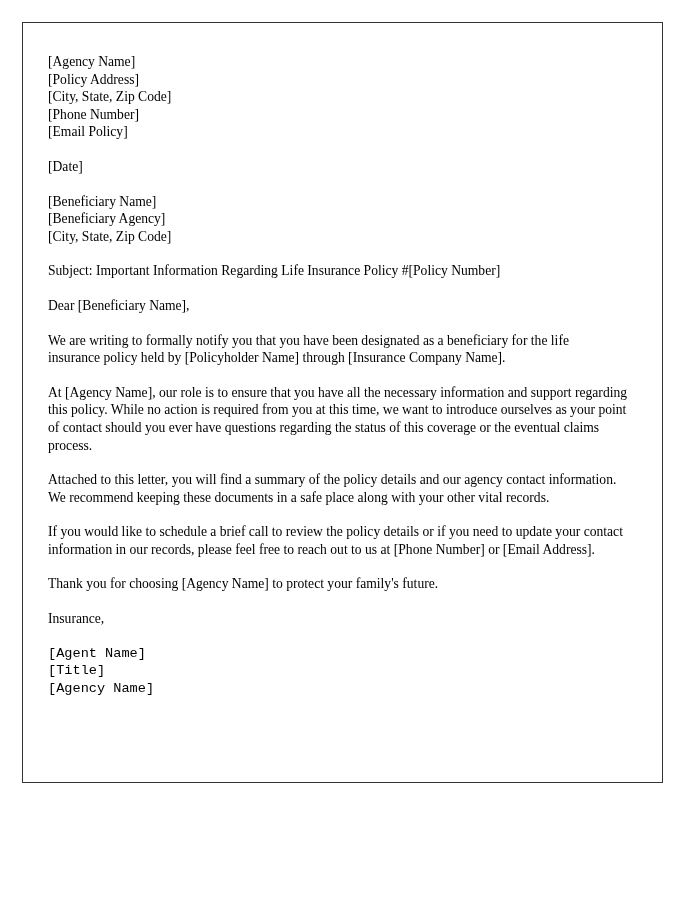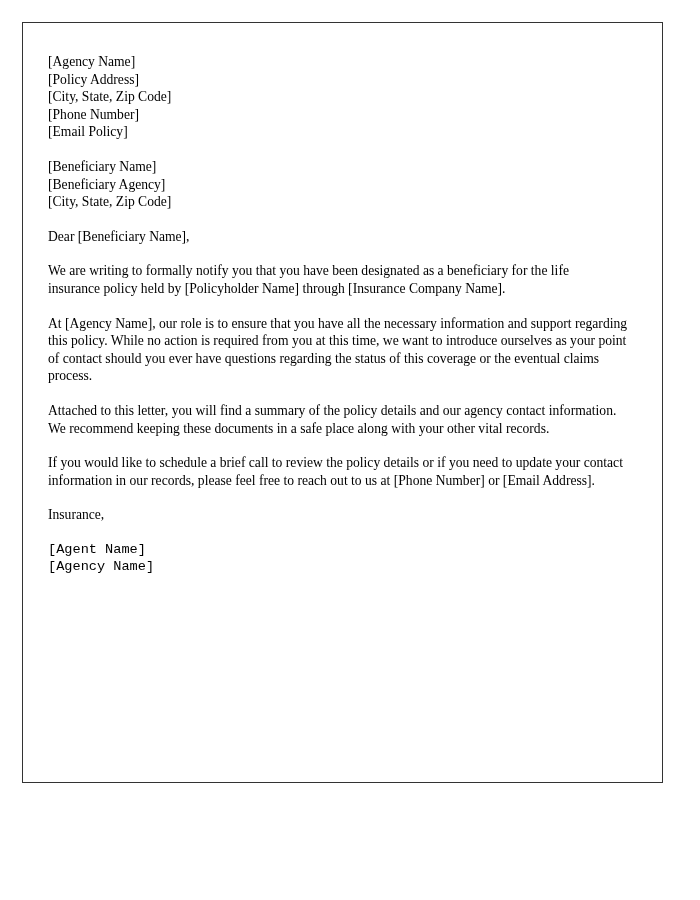--- a/index.html
+++ b/index.html
@@ -61,36 +61,42 @@
   <div class="letter">
 
     <div class="block">
       <div class="line">[Agency Name]</div>
       <div class="line">[Policy Address]</div>
       <div class="line">[City, State, Zip Code]</div>
       <div class="line">[Phone Number]</div>
       <div class="line">[Email Policy]</div>
     </div>
 
+    <div class="block">
+      <div class="line">[Date]</div>
+    </div>
 
     <div class="block">
       <div class="line">[Beneficiary Name]</div>
       <div class="line">[Beneficiary Agency]</div>
       <div class="line">[City, State, Zip Code]</div>
     </div>
 
+    <p class="para">Subject: Important Information Regarding Life Insurance Policy #[Policy Number]</p>
 
     <p class="para">Dear [Beneficiary Name],</p>
 
     <p class="para para-narrow">We are writing to formally notify you that you have been designated as a beneficiary for the life insurance policy held by [Policyholder Name] through [Insurance Company Name].</p>
     <p class="para">At [Agency Name], our role is to ensure that you have all the necessary information and support regarding this policy. While no action is required from you at this time, we want to introduce ourselves as your point of contact should you ever have questions regarding the status of this coverage or the eventual claims process.</p>
     <p class="para">Attached to this letter, you will find a summary of the policy details and our agency contact information. We recommend keeping these documents in a safe place along with your other vital records.</p>
     <p class="para">If you would like to schedule a brief call to review the policy details or if you need to update your contact information in our records, please feel free to reach out to us at [Phone Number] or [Email Address].</p>
+    <p class="para">Thank you for choosing [Agency Name] to protect your family's future.</p>
 
     <p class="para">Insurance,</p>
 
     <div class="block">
       <div class="line">[Agent Name]</div>
+      <div class="line">[Title]</div>
       <div class="line">[Agency Name]</div>
     </div>
 
   </div>
 </div>
 
 </body></html>

